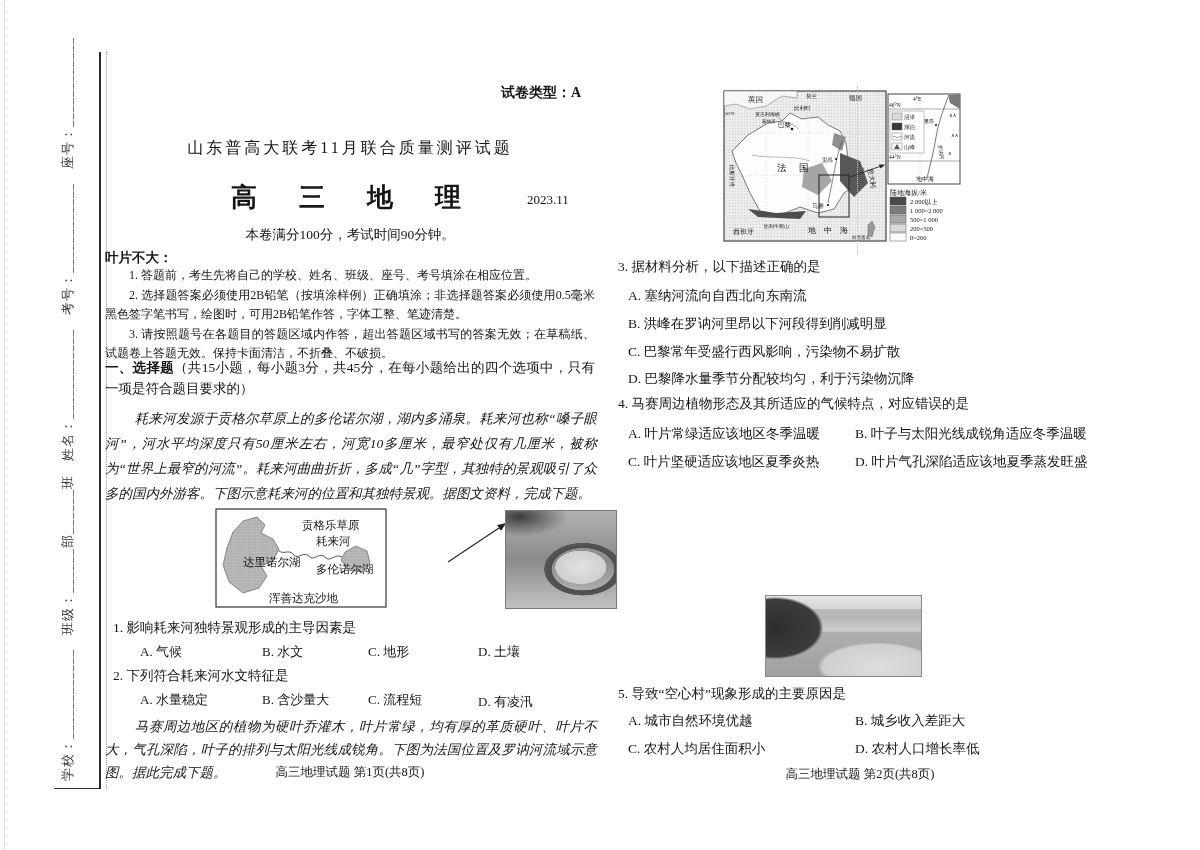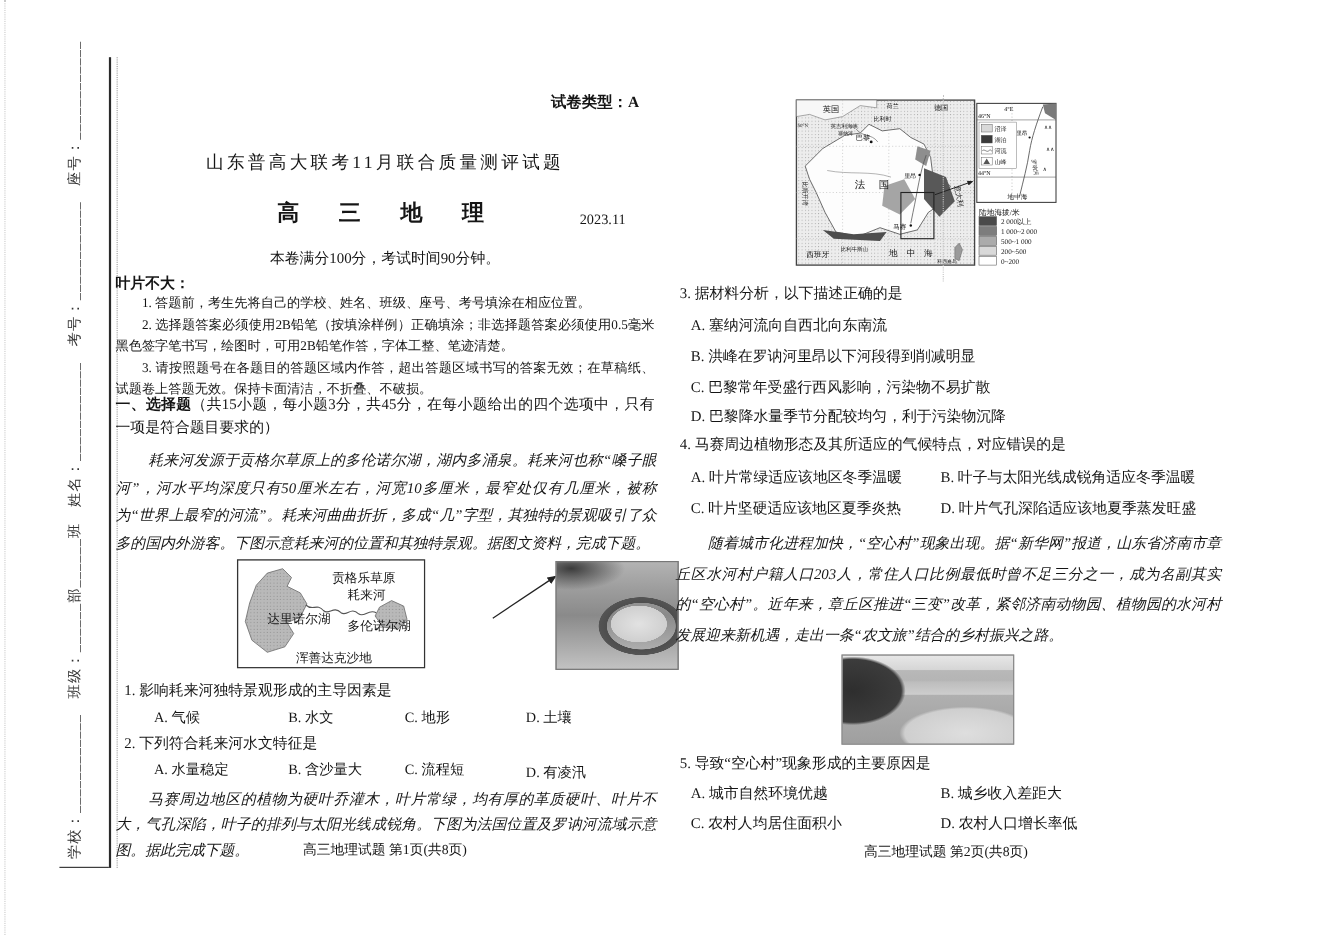--- a/index.html
+++ b/index.html
@@ -57,21 +57,21 @@
 
   <div class="edge-dots"></div>
   <div class="bind-solid"></div>
   <div class="bind-dotted"></div>
   <div class="bind-tick"></div>
   <div class="bind-text">学校：____________　班级：______部______班　姓名：____________　考号：____________　座号：____________</div>
 
   <div class="page" id="page1">
     <div class="line bold" style="top:84px;right:14px;font-size:14px;">试卷类型：A</div>
     <div class="line center" style="top:138px;font-size:16px;letter-spacing:3px;">山东普高大联考11月联合质量测评试题</div>
-    <div class="line center bold" style="top:180px;font-size:20px;letter-spacing:8px;">高　三　地　理</div>
+    <div class="line center bold" style="top:180px;font-size:26px;letter-spacing:8px;">高　三　地　理</div>
     <div class="line" style="top:192px;left:422px;font-size:13px;">2023.11</div>
     <div class="line center" style="top:226px;">本卷满分100分，考试时间90分钟。</div>
     <div class="line bold" style="top:249px;left:0;">叶片不大：</div>
     <div class="notes">
       <p>1. 答题前，考生先将自己的学校、姓名、班级、座号、考号填涂在相应位置。</p>
       <p>2. 选择题答案必须使用2B铅笔（按填涂样例）正确填涂；非选择题答案必须使用0.5毫米黑色签字笔书写，绘图时，可用2B铅笔作答，字体工整、笔迹清楚。</p>
       <p>3. 请按照题号在各题目的答题区域内作答，超出答题区域书写的答案无效；在草稿纸、试题卷上答题无效。保持卡面清洁，不折叠、不破损。</p>
     </div>
     <div class="abs" style="top:358px;left:0;width:490px;font-size:13.5px;line-height:20.5px;text-align:justify;">
       <span class="bold">一、选择题</span><span>（共15小题，每小题3分，共45分，在每小题给出的四个选项中，只有一项是符合题目要求的）</span>
@@ -230,21 +230,20 @@
     <div class="line" style="top:315px;left:18px;">B. 洪峰在罗讷河里昂以下河段得到削减明显</div>
     <div class="line" style="top:343px;left:18px;">C. 巴黎常年受盛行西风影响，污染物不易扩散</div>
     <div class="line" style="top:370px;left:18px;">D. 巴黎降水量季节分配较均匀，利于污染物沉降</div>
 
     <div class="line" style="top:395px;left:8px;">4. 马赛周边植物形态及其所适应的气候特点，对应错误的是</div>
     <div class="line" style="top:425px;left:18px;">A. 叶片常绿适应该地区冬季温暖</div>
     <div class="line" style="top:425px;left:245px;">B. 叶子与太阳光线成锐角适应冬季温暖</div>
     <div class="line" style="top:453px;left:18px;">C. 叶片坚硬适应该地区夏季炎热</div>
     <div class="line" style="top:453px;left:245px;">D. 叶片气孔深陷适应该地夏季蒸发旺盛</div>
 
-    <div class="passage" style="top:480px;left:4px;width:496px;line-height:28px;">随着城市化进程加快，“空心村”现象出现。据“新华网”报道，山东省济南市章丘区水河村户籍人口203人，常住人口比例最低时曾不足三分之一，成为名副其实的“空心村”。近年来，章丘区推进“三变”改革，紧邻济南动物园、植物园的水河村发展迎来新机遇，走出一条“农文旅”结合的乡村振兴之路。</div>
 
     <div id="photo2"></div>
 
     <div class="line" style="top:685px;left:8px;">5. 导致“空心村”现象形成的主要原因是</div>
     <div class="line" style="top:712px;left:18px;">A. 城市自然环境优越</div>
     <div class="line" style="top:712px;left:245px;">B. 城乡收入差距大</div>
     <div class="line" style="top:740px;left:18px;">C. 农村人均居住面积小</div>
     <div class="line" style="top:740px;left:245px;">D. 农村人口增长率低</div>
 
     <div class="footer" style="top:766px;">高三地理试题 第2页(共8页)</div>

